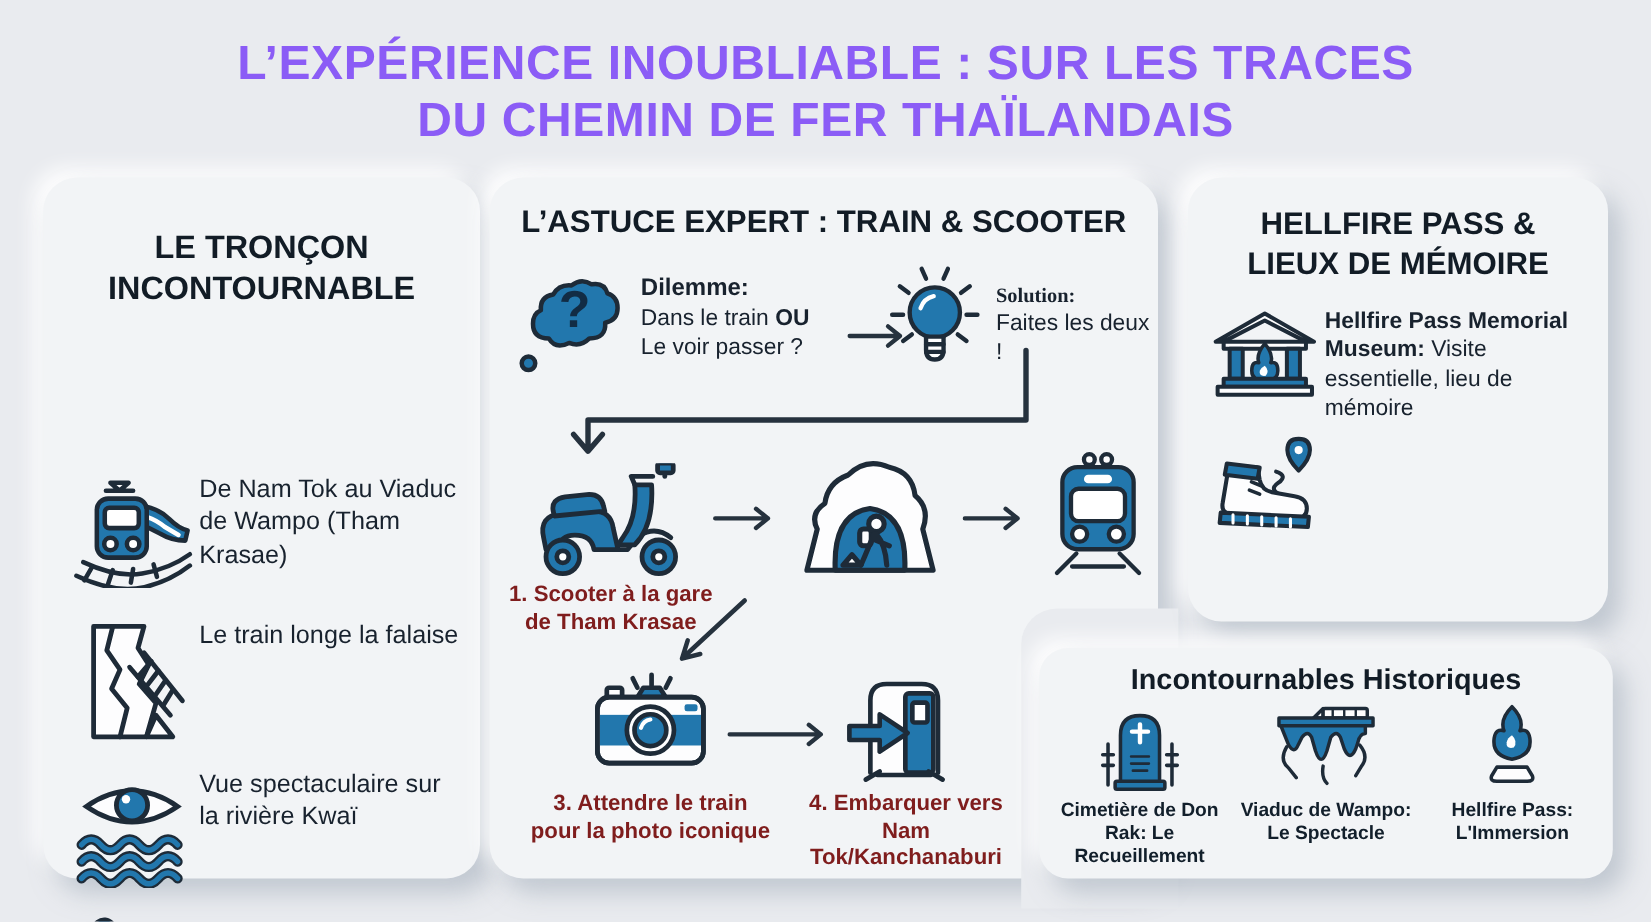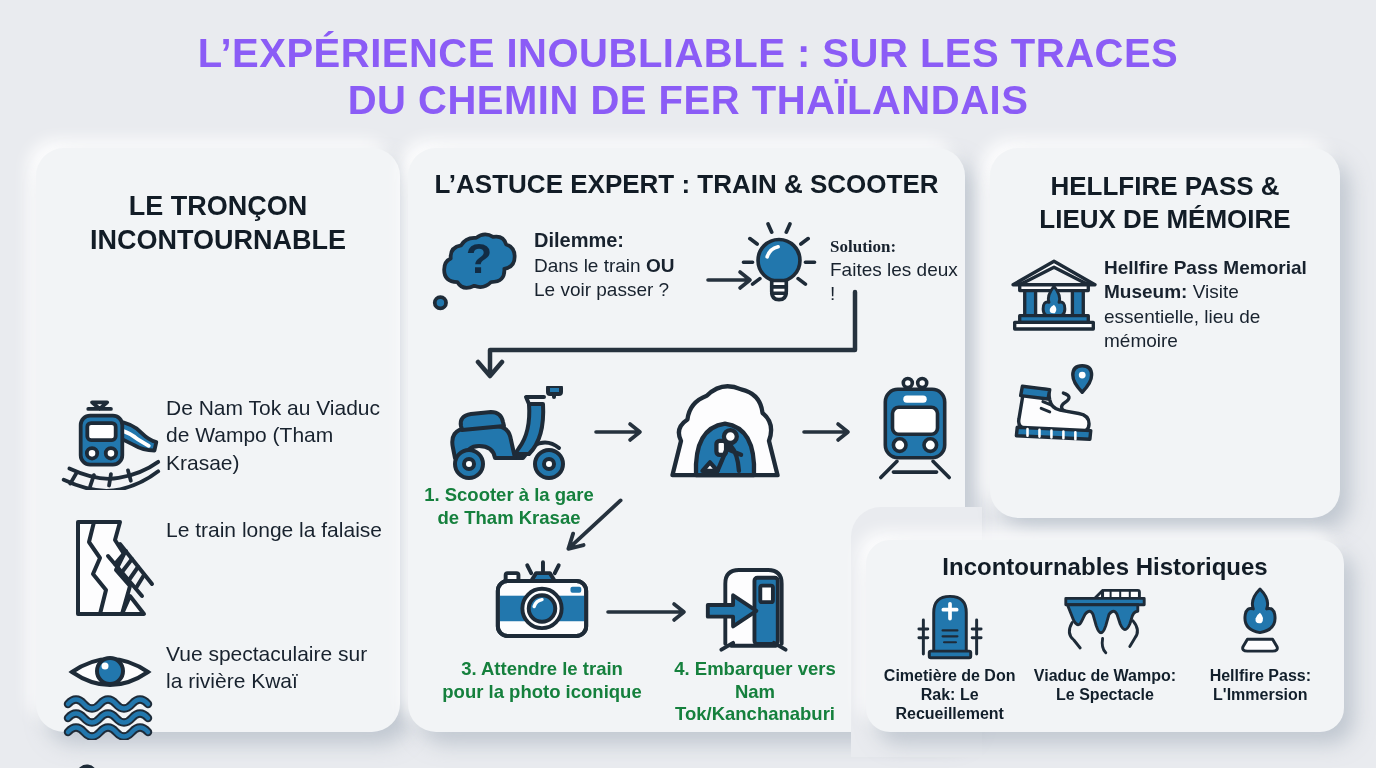--- a/index.html
+++ b/index.html
@@ -21,21 +21,21 @@
   .panel-h{
     position:absolute;left:0;width:100%;text-align:center;
     font-weight:bold;font-size:26px;line-height:1.25;color:#121c26;
   }
   .item-row{position:absolute;display:flex;align-items:flex-start;}
   .item-icon{flex:0 0 auto;display:flex;align-items:center;justify-content:center;}
   .item-text{font-size:21px;line-height:1.3;color:#18222e;}
   .small-text{font-size:19px;line-height:1.28;color:#18222e;}
   .step-label{
     position:absolute;text-align:center;font-weight:bold;
-    font-size:18.5px;line-height:1.22;color:#15803d;
+    font-size:18.5px;line-height:1.22;color:#7f1d1d;
   }
   .notch{
     position:absolute;left:851px;top:507px;width:131px;height:250px;
     background:#e9ebef;border-top-left-radius:30px;
   }
   .bcol{flex:1 1 0;display:flex;flex-direction:column;align-items:center;padding:0 2px;}
   .bcol .bicon{height:74px;display:flex;align-items:flex-end;justify-content:center;}
   .bcol .blabel{font-weight:bold;font-size:16px;line-height:1.2;text-align:center;color:#121f2b;margin-top:6px;}
   svg{display:block;}
 </style>

